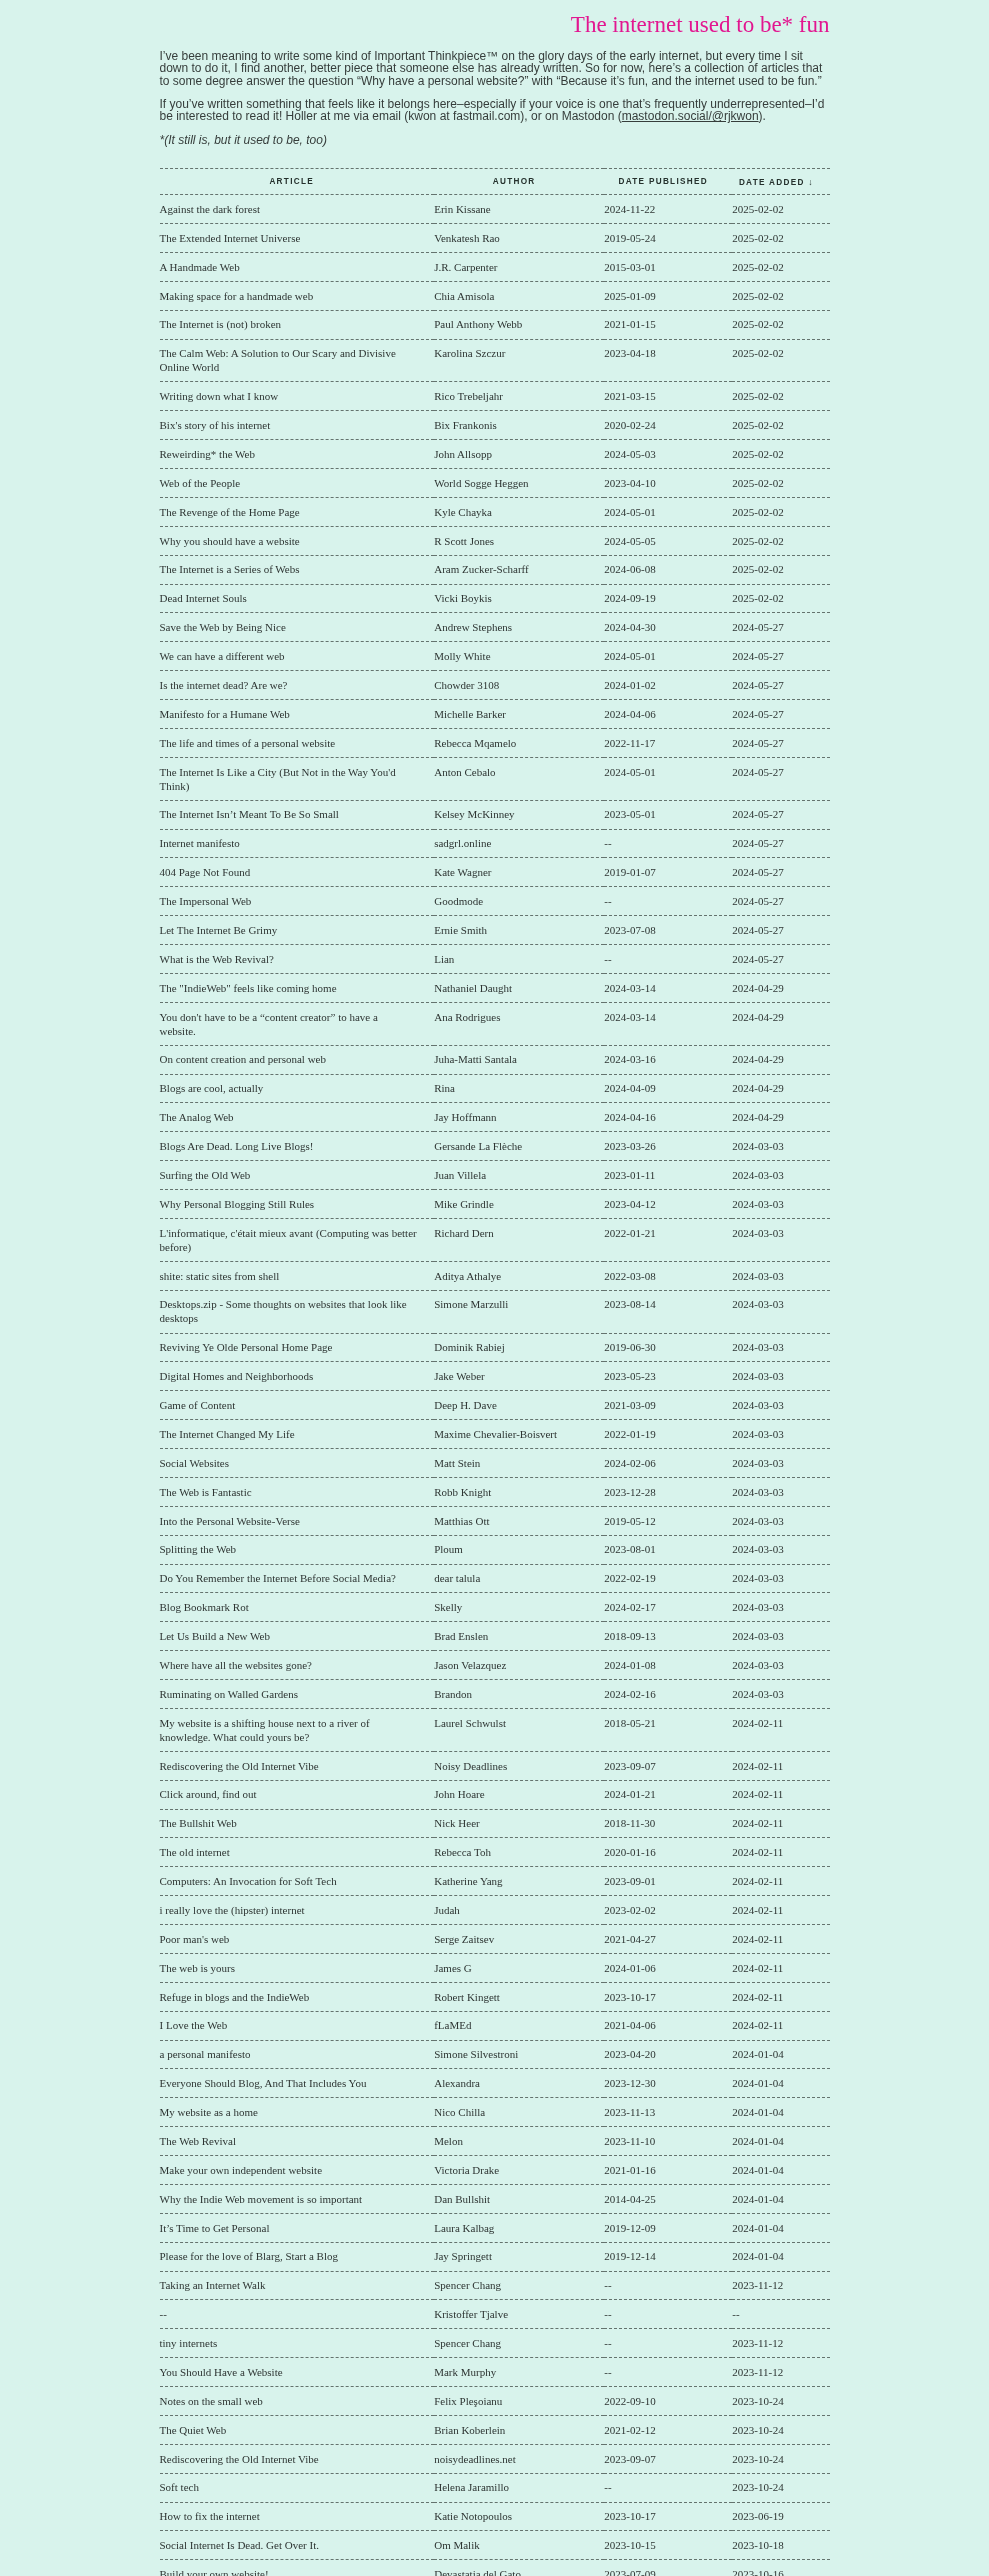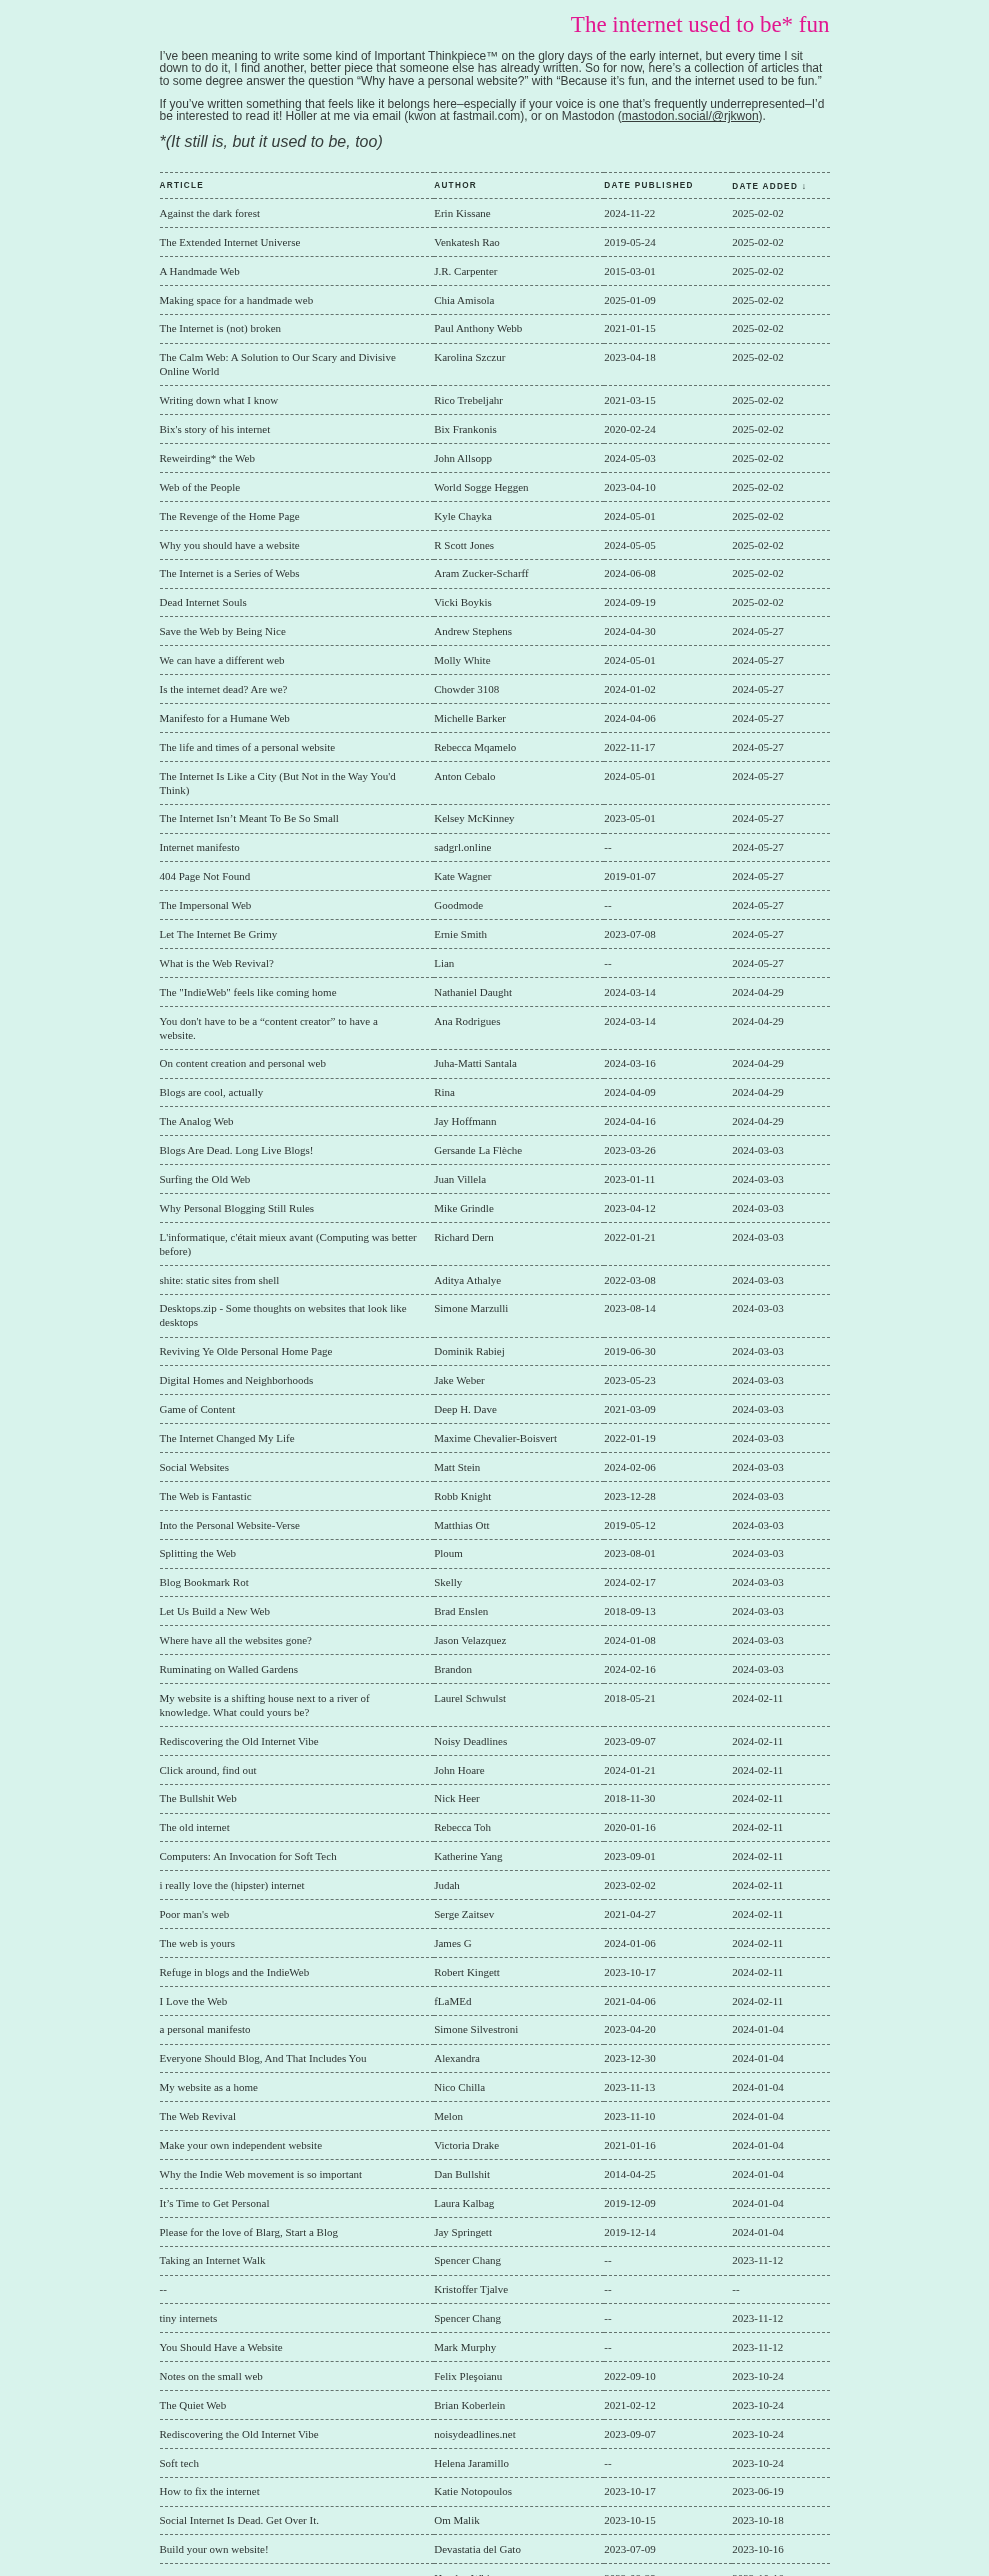--- a/index.html
+++ b/index.html
@@ -24,42 +24,42 @@
     margin: 0 0 11.3px 0;
     text-align: right;
   }
   p.intro {
     font-size: 12px;
     line-height: 12.6px;
     margin: 0 0 10.3px 0;
     color: #363d3b;
   }
   p.footnote {
-    font-size: 16px;
+    font-size: 12px;
     font-style: italic;
     margin: 0 0 20.6px 0;
     color: #363d3b;
   }
   a.inline-link { color: #363d3b; text-decoration: underline; cursor: pointer; }
 
   table.articles {
     width: 100%;
     border-collapse: collapse;
     border-top: 0.5px dashed #64736e;
   }
   col.c-article { width: 41%; }
   col.c-author  { width: 25.4%; }
   col.c-pub     { width: 19.1%; }
   col.c-added   { width: 14.5%; }
   thead th {
     font-family: "Liberation Sans", sans-serif;
     font-size: 8.2px;
     font-weight: 700;
     letter-spacing: 1.3px;
-    text-align: left;
+    text-align: center;
     color: #25312d;
     padding: 7.7px 10.3px 7.7px 0;
     border-bottom: 0.5px dashed #64736e;
     cursor: pointer;
     white-space: nowrap;
   }
   thead th .sort-arrow {
     font-weight: 400;
     letter-spacing: 0;
     font-size: 8.8px;
@@ -417,20 +417,26 @@
     <td class="c-added">2024-03-03</td>
   </tr>
 
   <tr>
     <td class="c-article"><a class="article-link">Splitting the Web</a></td>
     <td class="c-author">Ploum</td>
     <td class="c-pub">2023-08-01</td>
     <td class="c-added">2024-03-03</td>
   </tr>
 
+  <tr>
+    <td class="c-article"><a class="article-link">Do You Remember the Internet Before Social Media?</a></td>
+    <td class="c-author">dear talula</td>
+    <td class="c-pub">2022-02-19</td>
+    <td class="c-added">2024-03-03</td>
+  </tr>
 
   <tr>
     <td class="c-article"><a class="article-link">Blog Bookmark Rot</a></td>
     <td class="c-author">Skelly</td>
     <td class="c-pub">2024-02-17</td>
     <td class="c-added">2024-03-03</td>
   </tr>
 
   <tr>
     <td class="c-article"><a class="article-link">Let Us Build a New Web</a></td>

